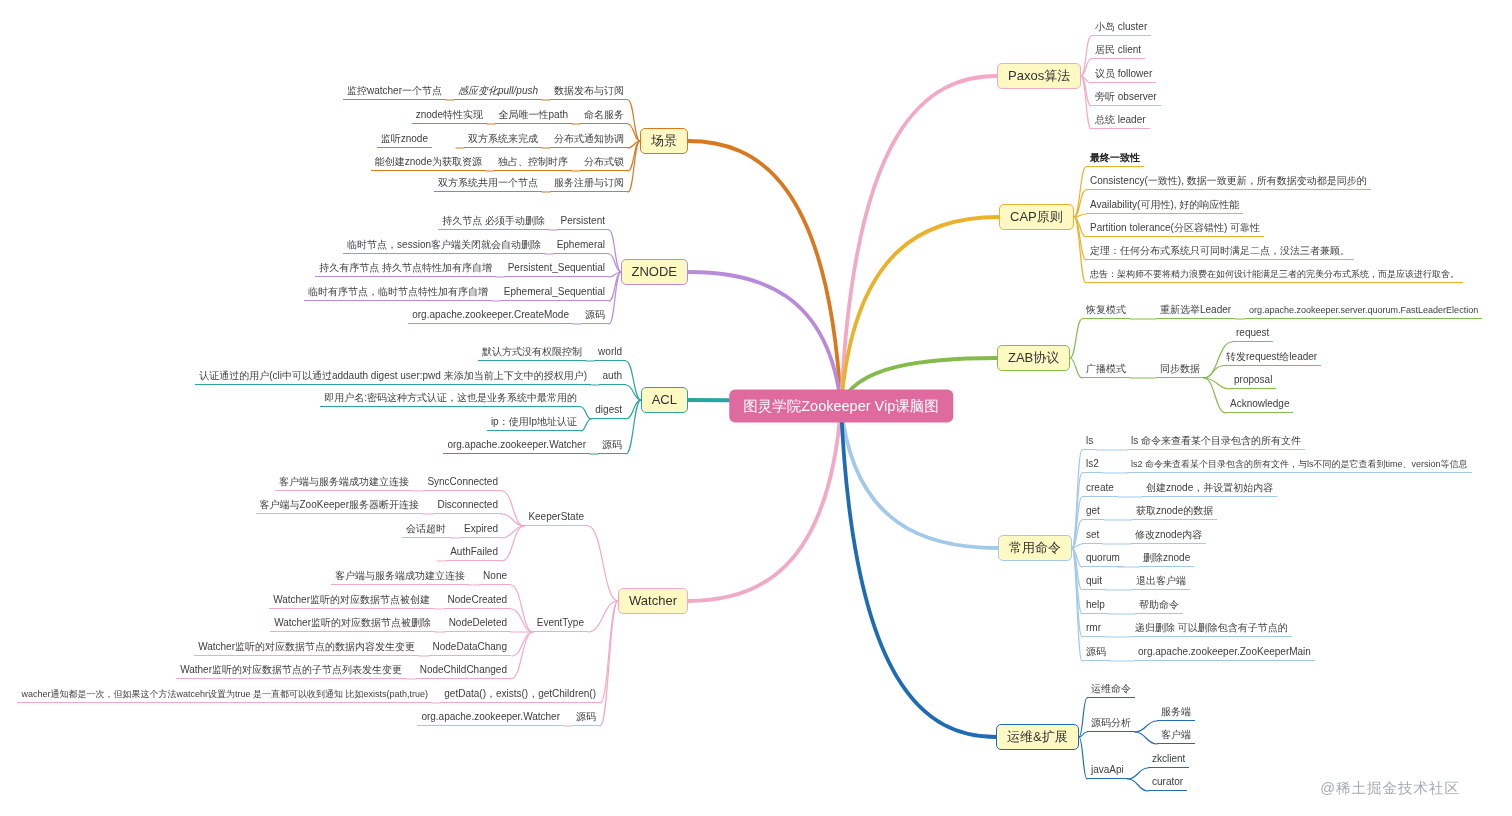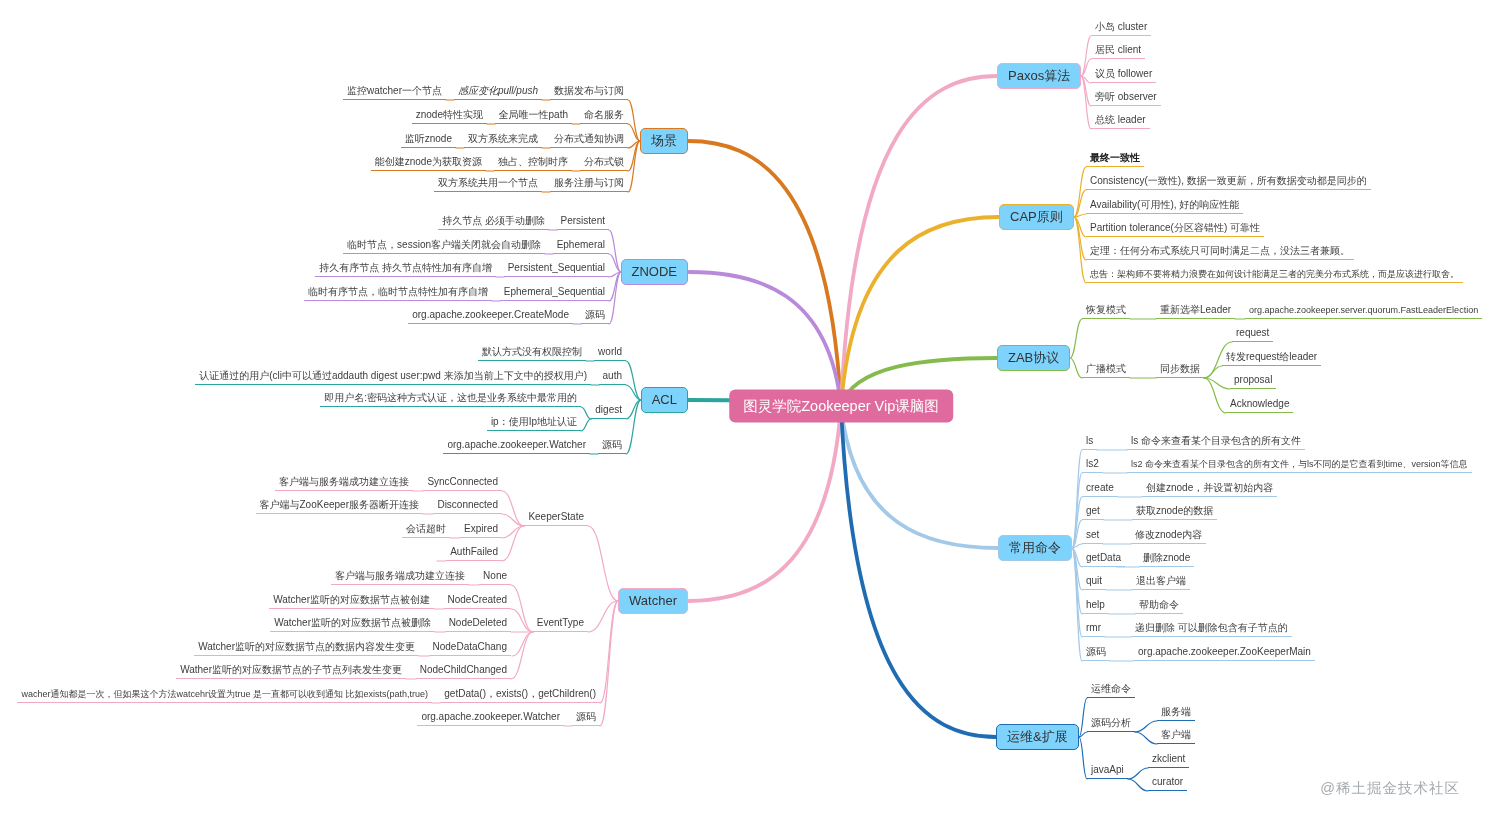--- a/index.html
+++ b/index.html
@@ -8,21 +8,21 @@
          font-family:"Liberation Sans","DejaVu Sans",sans-serif; }
   #stage { position:relative; width:1512px; height:816px; background:#fff; overflow:hidden; }
   #edges { position:absolute; left:0; top:0; width:1512px; height:816px; }
   .n-line { position:absolute; font-size:10px; line-height:13px; color:#3d3d3d;
             padding:0 4px 2px 4px; border-bottom:1px solid var(--c);
             white-space:nowrap; background:transparent; }
   .n-line.bold { font-weight:bold; color:#222; }
   .n-line.small { font-size:9px; line-height:12px; }
   .n-box { position:absolute; font-size:13px; line-height:16px; color:#333;
            padding:4px 10px; border:1.5px solid var(--c); border-radius:5px;
-           background:#7dd3fc; white-space:nowrap; z-index:2; }
+           background:#fef9c3; white-space:nowrap; z-index:2; }
   .n-center { position:absolute; left:841px; top:406px; transform:translate(-50%,-50%);
               font-size:14.5px; padding:7px 14px; border-radius:6px;
               white-space:nowrap; z-index:5; }
   .watermark { position:absolute; right:52px; bottom:18px; font-size:14.5px; letter-spacing:1px; }
 </style>
 </head>
 <body>
 
 <div id="stage">
   <svg id="edges" width="1512" height="816" viewBox="0 0 1512 816">
@@ -144,21 +144,21 @@
   <div class="watermark" style="color: rgb(166, 171, 176);">@稀土掘金技术社区</div>
 <div class="n-box" style="--c: #d9791f; right: 824px; top: 128px;">场景</div>
     <div class="n-line" style="--c: #d9791f; right: 884px; bottom: 716px;">数据发布与订阅</div>
     <div class="n-line" style="--c: #d9791f; right: 970px; bottom: 716px; font-style: italic;">感应变化pull/push</div>
     <div class="n-line" style="--c: #d9791f; right: 1066px; bottom: 716px;">监控watcher一个节点</div>
     <div class="n-line" style="--c: #d9791f; right: 884px; bottom: 692px;">命名服务</div>
     <div class="n-line" style="--c: #d9791f; right: 940px; bottom: 692px;">全局唯一性path</div>
     <div class="n-line" style="--c: #d9791f; right: 1025px; bottom: 692px;">znode特性实现</div>
     <div class="n-line" style="--c: #d9791f; right: 884px; bottom: 668px;">分布式通知协调</div>
     <div class="n-line" style="--c: #d9791f; right: 970px; bottom: 668px;">双方系统来完成</div>
-    <div class="n-line" style="--c: #d9791f; right: 1056px; bottom: 668px; margin-left: 40px;">监听znode</div>
+    <div class="n-line" style="--c: #d9791f; right: 1080px; bottom: 668px; margin-left: 40px;">监听znode</div>
     <div class="n-line" style="--c: #d9791f; right: 884px; bottom: 645px;">分布式锁</div>
     <div class="n-line" style="--c: #d9791f; right: 940px; bottom: 645px;">独占、控制时序</div>
     <div class="n-line" style="--c: #d9791f; right: 1026px; bottom: 645px;">能创建znode为获取资源</div>
     <div class="n-line" style="--c: #d9791f; right: 884px; bottom: 624px;">服务注册与订阅</div>
     <div class="n-line" style="--c: #d9791f; right: 970px; bottom: 624px;">双方系统共用一个节点</div>
     <div class="n-box" style="--c: #b98ad9; right: 824px; top: 259px;">ZNODE</div>
     <div class="n-line" style="--c: #b98ad9; right: 903px; bottom: 586px;">Persistent</div>
     <div class="n-line" style="--c: #b98ad9; right: 963px; bottom: 586px;">持久节点 必须手动删除</div>
     <div class="n-line" style="--c: #b98ad9; right: 903px; bottom: 562px;">Ephemeral</div>
     <div class="n-line" style="--c: #b98ad9; right: 967px; bottom: 562px; margin-left: 12px;">临时节点，session客户端关闭就会自动删除</div>
@@ -229,21 +229,21 @@
     <div class="n-line" style="--c: #a3c9e9; left: 1082px; bottom: 366px;">ls</div>
     <div class="n-line" style="--c: #a3c9e9; left: 1127px; bottom: 366px;">ls 命令来查看某个目录包含的所有文件</div>
     <div class="n-line" style="--c: #a3c9e9; left: 1082px; bottom: 343px;">ls2</div>
     <div class="n-line small" style="--c: #a3c9e9; left: 1127px; bottom: 343px;">ls2 命令来查看某个目录包含的所有文件，与ls不同的是它查看到time、version等信息</div>
     <div class="n-line" style="--c: #a3c9e9; left: 1082px; bottom: 319px;">create</div>
     <div class="n-line" style="--c: #a3c9e9; left: 1142px; bottom: 319px;">创建znode，并设置初始内容</div>
     <div class="n-line" style="--c: #a3c9e9; left: 1082px; bottom: 296px;">get</div>
     <div class="n-line" style="--c: #a3c9e9; left: 1132px; bottom: 296px;">获取znode的数据</div>
     <div class="n-line" style="--c: #a3c9e9; left: 1082px; bottom: 272px;">set</div>
     <div class="n-line" style="--c: #a3c9e9; left: 1131px; bottom: 272px;">修改znode内容</div>
-    <div class="n-line" style="--c: #a3c9e9; left: 1082px; bottom: 249px;">getData</div>
+    <div class="n-line" style="--c: #a3c9e9; left: 1082px; bottom: 249px;">quorum</div>
     <div class="n-line" style="--c: #a3c9e9; left: 1139px; bottom: 249px;">删除znode</div>
     <div class="n-line" style="--c: #a3c9e9; left: 1082px; bottom: 226px;">quit</div>
     <div class="n-line" style="--c: #a3c9e9; left: 1132px; bottom: 226px;">退出客户端</div>
     <div class="n-line" style="--c: #a3c9e9; left: 1082px; bottom: 202px;">help</div>
     <div class="n-line" style="--c: #a3c9e9; left: 1135px; bottom: 202px;">帮助命令</div>
     <div class="n-line" style="--c: #a3c9e9; left: 1082px; bottom: 179px;">rmr</div>
     <div class="n-line" style="--c: #a3c9e9; left: 1131px; bottom: 179px;">递归删除 可以删除包含有子节点的</div>
     <div class="n-line" style="--c: #a3c9e9; left: 1082px; bottom: 155px;">源码</div>
     <div class="n-line" style="--c: #a3c9e9; left: 1134px; bottom: 155px;">org.apache.zookeeper.ZooKeeperMain</div>
     <div class="n-box" style="--c: #1f6cb3; left: 996px; top: 724px;">运维&amp;扩展</div>

